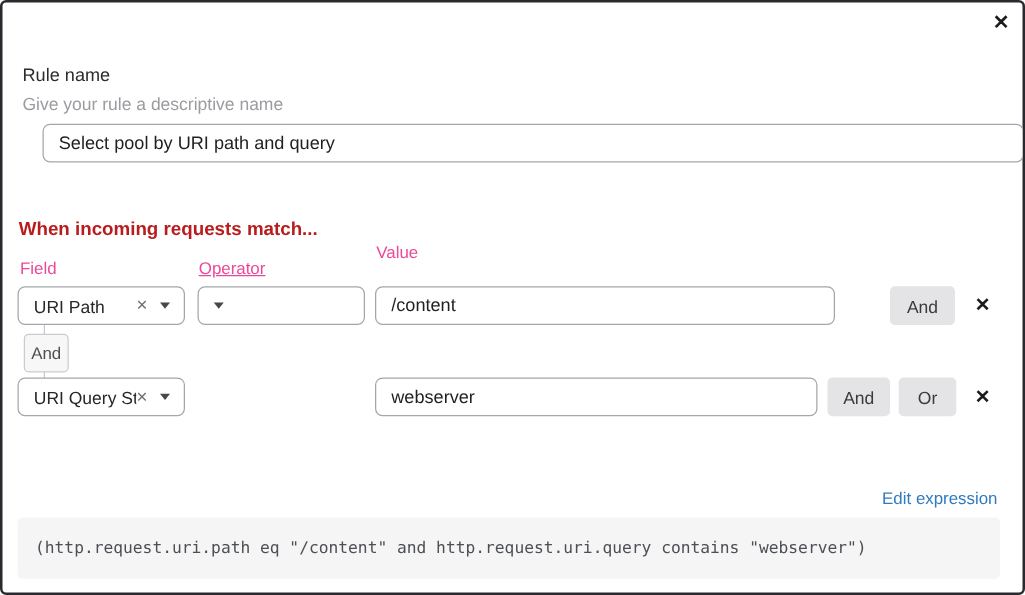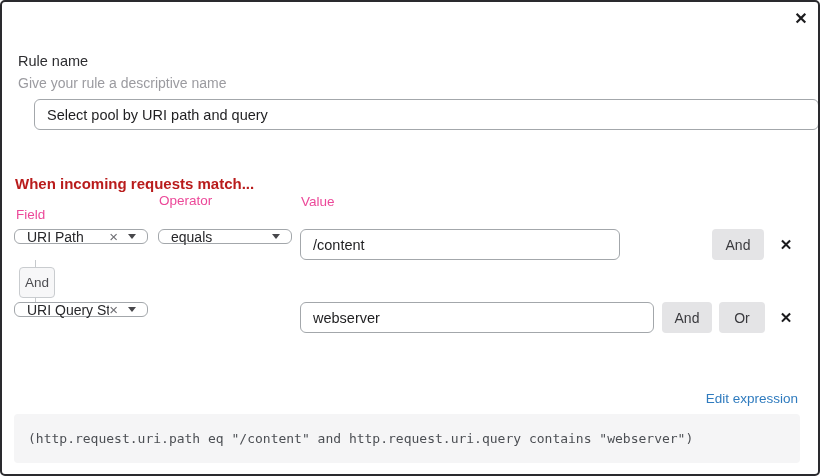--- a/index.html
+++ b/index.html
@@ -10,21 +10,21 @@
   .title{left:16px;top:7px;font-size:19px;font-weight:700;color:#1c1c1e;letter-spacing:-0.2px;}
   .close-btn{left:787px;top:5px;width:24px;height:24px;background:none;border:none;font-size:16px;font-weight:700;color:#1b1b1d;cursor:pointer;padding:0;line-height:24px;text-align:center;}
 
   .lbl{font-size:14.5px;color:#2d2d30;}
   .sub{font-size:14px;color:#9b9ba0;}
   .h2{font-size:15px;font-weight:700;color:#b91c1c;}
   .col-lbl{font-size:13.5px;color:#ec4899;}
 
   .txt-input{box-sizing:border-box;height:31px;border:1px solid #a3a7ab;border-radius:6px;padding:0 12px;font-size:14.5px;color:#1f1f21;font-family:inherit;background:#fff;outline:none;}
 
-  .select{box-sizing:border-box;height:15px;border:1px solid #a3a7ab;border-radius:6px;background:#fff;display:flex;align-items:center;padding:0 11px 0 12px;cursor:pointer;}
+  .select{box-sizing:border-box;height:31px;border:1px solid #a3a7ab;border-radius:6px;background:#fff;display:flex;align-items:center;padding:0 11px 0 12px;cursor:pointer;}
   .select .sel-text{flex:1;font-size:14px;color:#27272a;white-space:nowrap;overflow:hidden;}
   .select .clear-x{font-size:15px;color:#6e6e73;margin-right:10px;line-height:1;cursor:pointer;}
   .caret{width:0;height:0;border-left:4.5px solid transparent;border-right:4.5px solid transparent;border-top:5.5px solid #47474b;display:inline-block;}
 
   .btn-gray{box-sizing:border-box;height:31px;background:#e4e4e6;border:none;border-radius:4px;font-size:14px;color:#3a3a3e;font-family:inherit;cursor:pointer;padding:0;text-align:center;}
   .remove-x{background:none;border:none;font-size:15px;font-weight:700;color:#1b1b1d;cursor:pointer;padding:0;height:31px;line-height:31px;text-align:center;}
 
   .conn-line{width:1px;background:#c6c9cc;}
   .badge{box-sizing:border-box;width:36px;height:31px;background:#f7f7f8;border:1px solid #c9cccf;border-radius:4px;font-size:13.5px;color:#4e4e52;text-align:center;line-height:29px;}
 
@@ -40,33 +40,32 @@
 
   <button class="abs close-btn">✕</button>
 
   <div class="abs lbl" style="left:16px;top:51px;">Rule name</div>
   <div class="abs sub" style="left:16px;top:73px;">Give your rule a descriptive name</div>
   <input class="abs txt-input" style="left: 12px; top: 97px; width: 785px; margin-left: 20px;" value="Select pool by URI path and query">
 
   <div class="abs h2" style="left:13px;top:173px;">When incoming requests match...</div>
 
   <div class="abs col-lbl" style="left:14px;top:205px;">Field</div>
-  <div class="abs col-lbl" style="left:157px;top:191px;">Operator</div>
+  <div class="abs col-lbl" style="left:157px;top:205px;text-decoration:underline;">Operator</div>
   <div class="abs col-lbl" style="left:299px;top:192px;">Value</div>
 
   <div class="abs select" style="left:12px;top:227px;width:134px;">
     <span class="sel-text">URI Path</span>
     <span class="clear-x">×</span>
     <span class="caret"></span>
   </div>
   <div class="abs select" style="left:156px;top:227px;width:134px;">
-    <span class="sel-text">equals</span>
     <span class="caret"></span>
   </div>
-  <input class="abs txt-input" style="left: 298px; top: 227px; width: 320px;" value="/content">
+  <input class="abs txt-input" style="left: 298px; top: 227px; width: 368px;" value="/content">
   <button class="abs btn-gray" style="left:710px;top:227px;width:52px;">And</button>
   <button class="abs remove-x" style="left:775px;top:227px;width:18px;">✕</button>
 
   <div class="abs conn-line" style="left:33px;top:258px;height:8px;"></div>
   <div class="abs badge" style="left:17px;top:265px;">And</div>
   <div class="abs conn-line" style="left:33px;top:295px;height:6px;"></div>
 
   <div class="abs select" style="left:12px;top:300px;width:134px;">
     <span class="sel-text">URI Query St...</span>
     <span class="clear-x">×</span>

